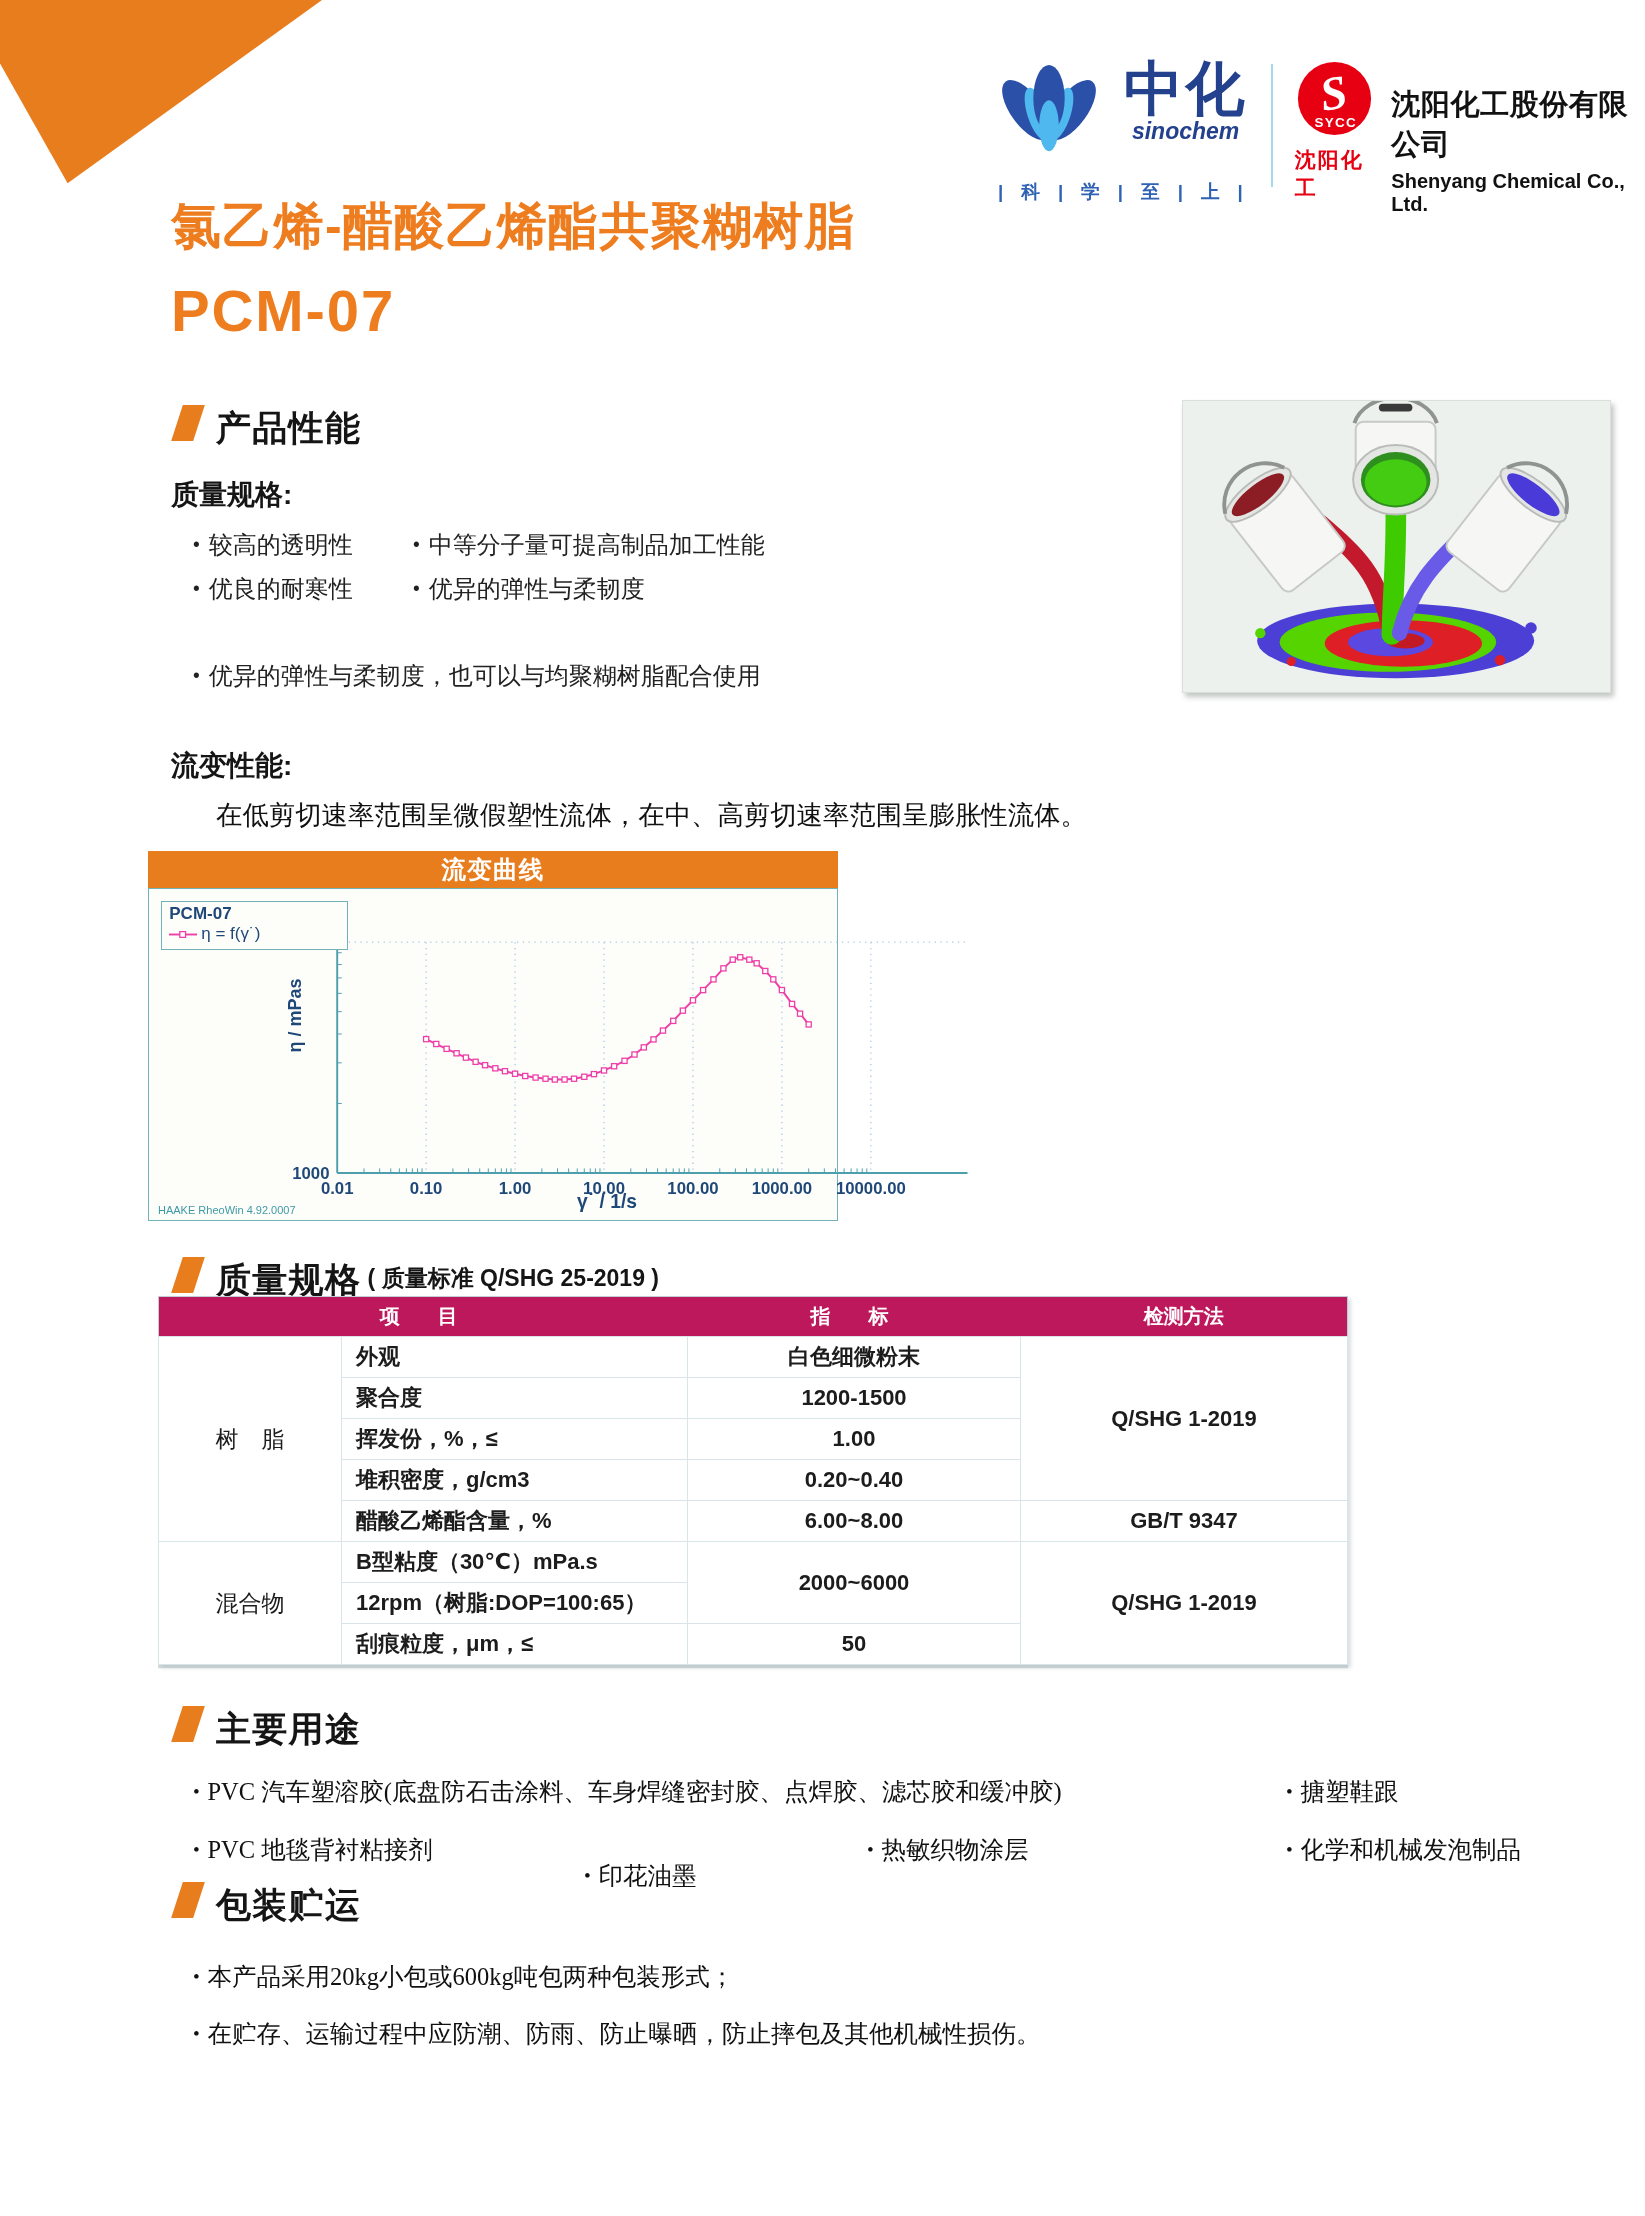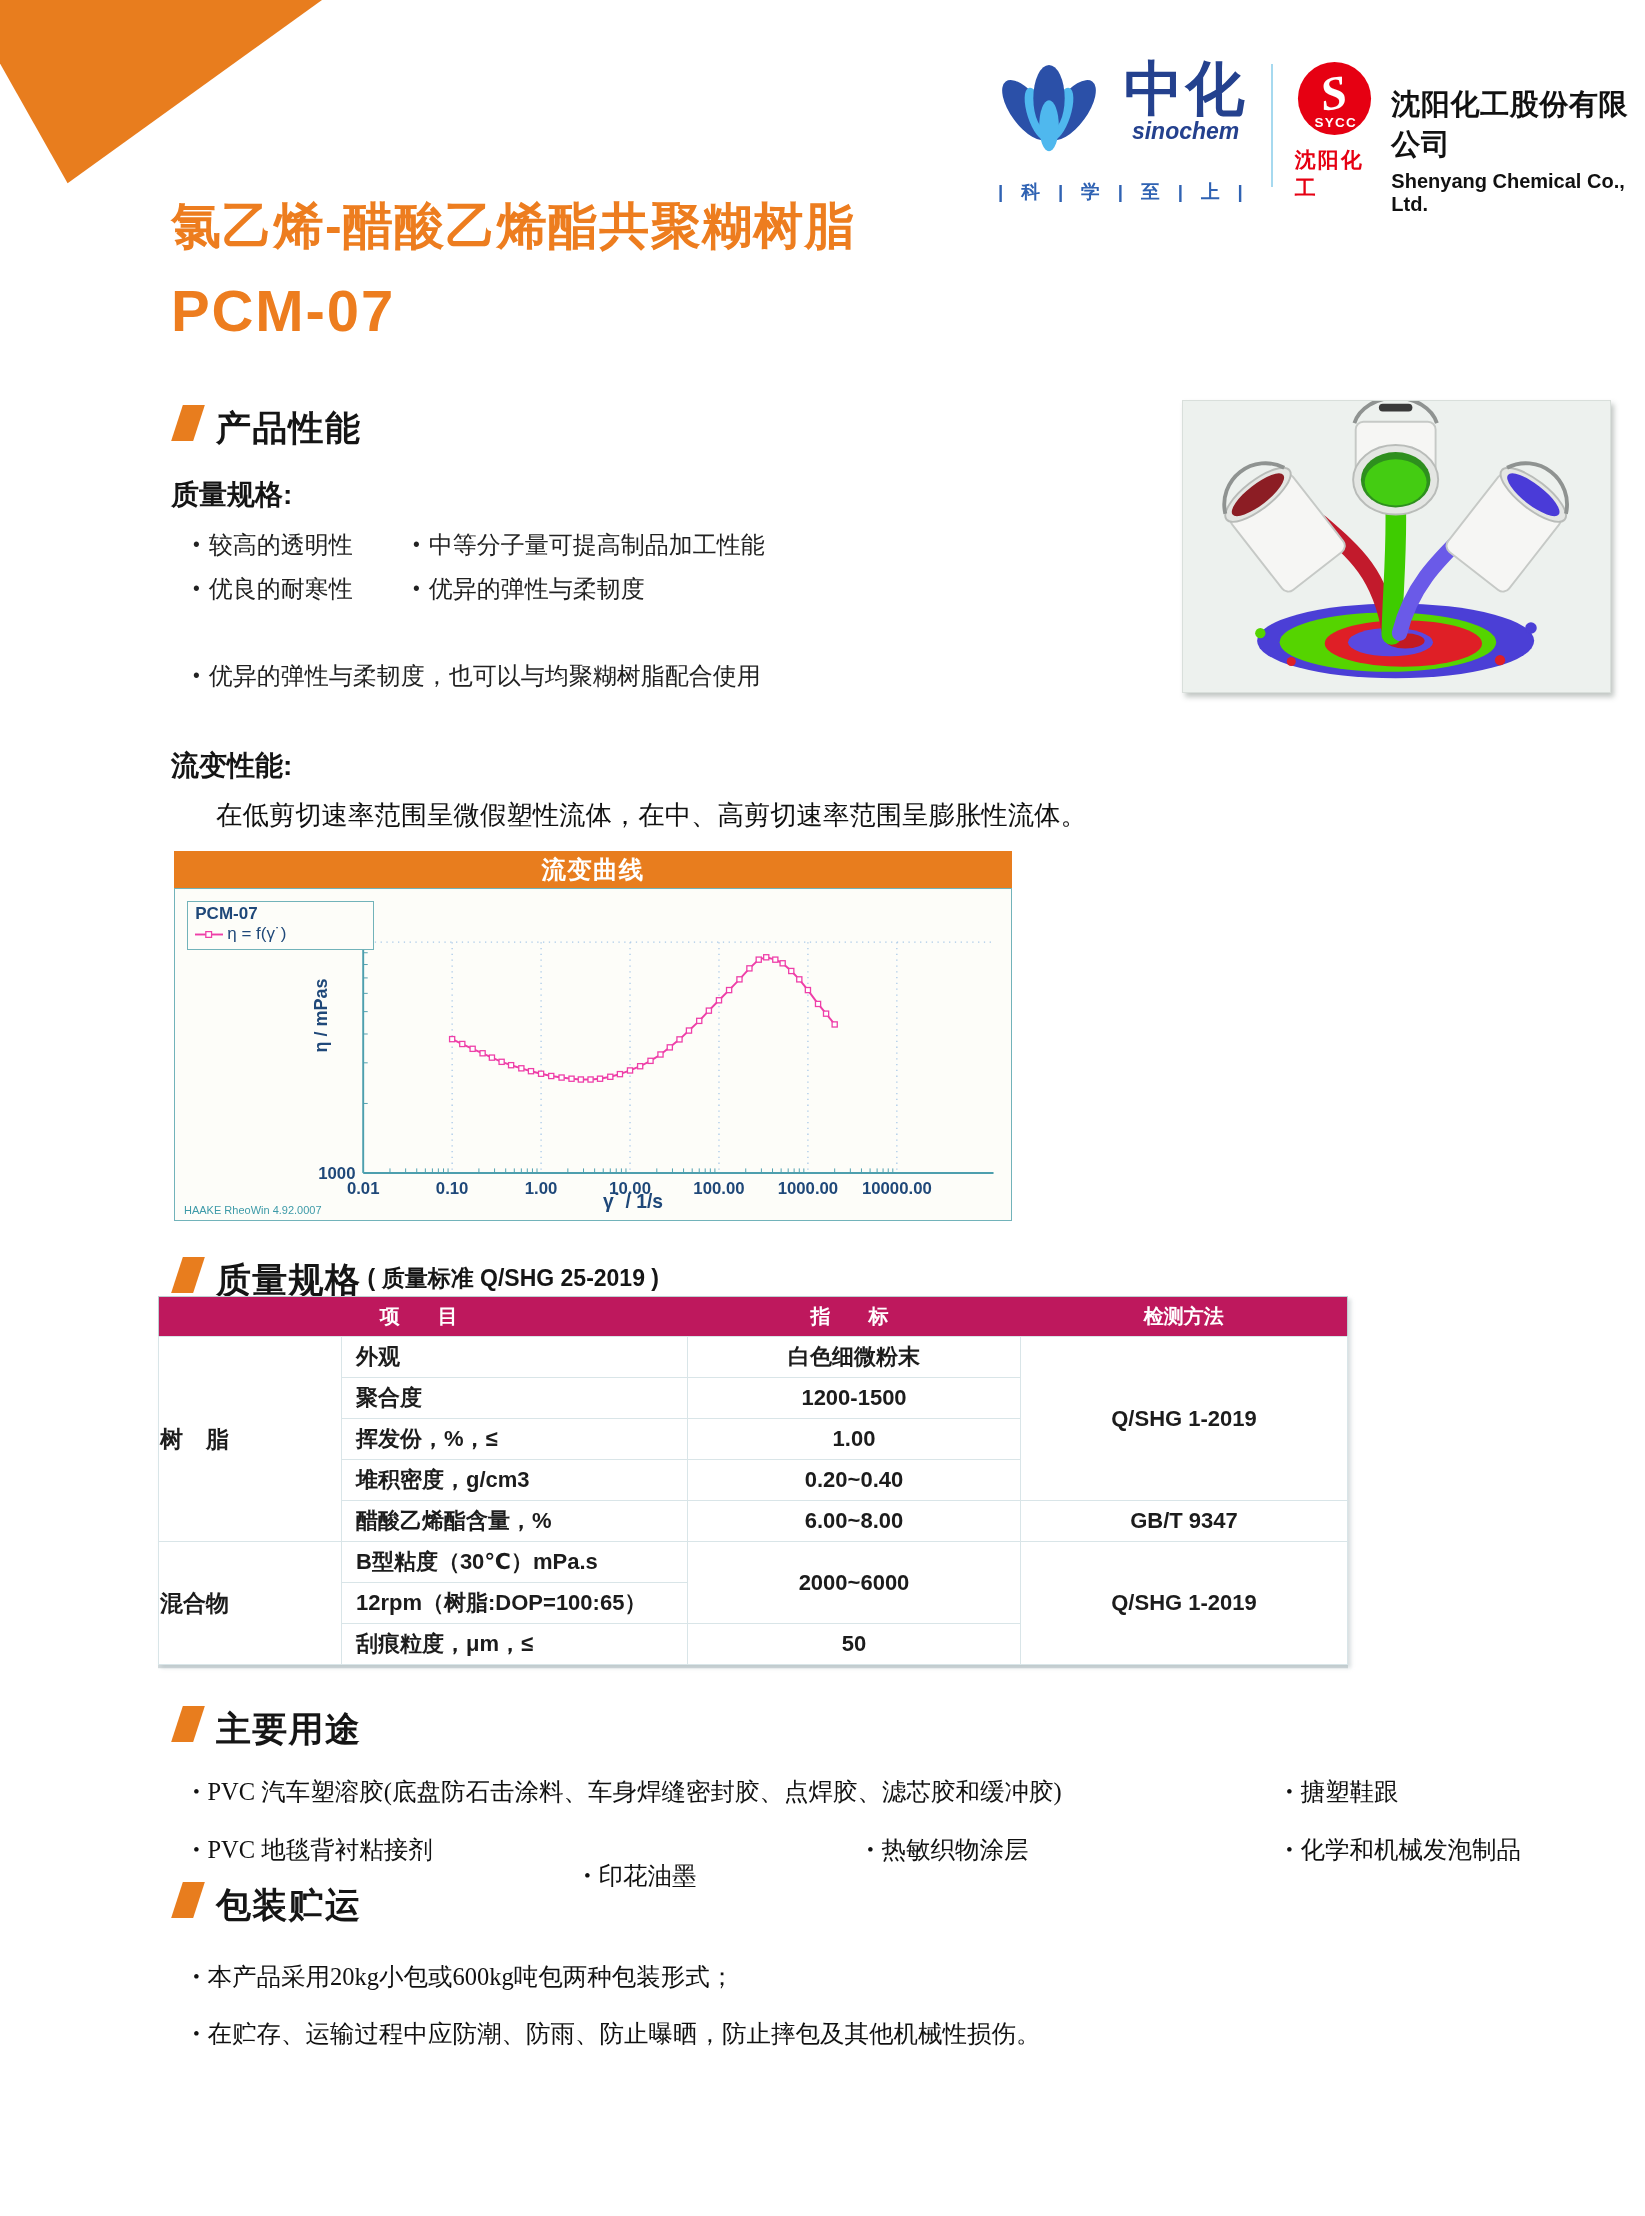--- a/index.html
+++ b/index.html
@@ -35,40 +35,40 @@
   .sublabel{position:absolute;font-size:28px;font-weight:bold;color:#151515;}
   .bullet{position:absolute;font-size:24px;color:#222;white-space:nowrap;}
   .bullet::before{content:"\2022";margin-right:9px;font-size:19.3px;vertical-align:1.9px;}
   .sbullet{position:absolute;font-size:24.5px;color:#111;white-space:nowrap;}
   .sbullet::before{content:"\2022";margin-right:7.7px;font-size:19.3px;vertical-align:1.9px;}
   .para{position:absolute;font-size:26.4px;color:#111;}
   
   .prod-img{position:absolute;left:1182px;top:400px;width:427px;height:291px;background:#edf1ee;
             border:1.3px solid #d9dfdb;box-shadow:3.2px 3.9px 5.2px rgba(120,130,125,.45);}
   
-  .chart{position:absolute;left:174px;top:851px;width:838px;}
+  .chart{position:absolute;left:148px;top:851px;width:690px;}
   .chart-head{height:37px;background:#e87d1e;color:#fff;font-size:24.5px;font-weight:bold;
               text-align:center;line-height:37px;letter-spacing:1.3px;}
   .chart-body{position:relative;height:333px;background:#fdfdf9;border:1.9px solid #72b3ba;box-sizing:border-box;}
   .legend{position:absolute;left:11.6px;top:11.6px;width:187px;border:1.3px solid #72b3ba;background:#fdfdf9;
           padding:2.6px 7.7px 5.2px 7.7px;box-sizing:border-box;}
   .legend .l1{font-size:17px;font-weight:bold;color:#1f4879;}
   .legend .l2{font-size:17px;color:#1f4879;display:flex;align-items:center;gap:4px;}
   .ylab{position:absolute;left:62px;top:116px;width:168px;text-align:center;font-size:18px;font-weight:bold;
         color:#1f4879;transform:rotate(-90deg);transform-origin:center;}
   .xlab{position:absolute;left:374px;top:302px;width:168px;text-align:center;font-size:19.3px;font-weight:bold;color:#1f4879;}
   .wmark{position:absolute;left:9px;bottom:3.9px;font-size:11px;color:#3d9aa8;}
   
   .spec-table{position:absolute;left:158px;top:1296px;width:1190px;border-collapse:collapse;
               box-shadow:0 3.2px 0 rgba(160,175,180,.45),2.6px 3.2px 3.9px rgba(160,175,180,.4);}
   .spec-table th{background:#be185d;color:#fff;font-size:20px;font-weight:bold;height:37px;border:none;}
   .spec-table td{border:1.9px solid #d9e5e8;font-size:22px;color:#1c1c1c;height:38px;background:#fff;}
   .spec-table td.item{text-align:left;padding-left:14px;font-weight:bold;}
   .spec-table td.val{text-align:center;font-weight:bold;}
-  .spec-table td.grp{text-align:left;font-weight:bold;font-size:23px;margin-left:24px;}
+  .spec-table td.grp{text-align:center;font-weight:normal;font-size:23px;margin-left:24px;}
   .spec-table{border:1.3px solid #bfced2;}
 </style>
 </head>
 <body>
 
 <div class="page">
 
   <div class="tri"></div>
 
   <div class="brand">

